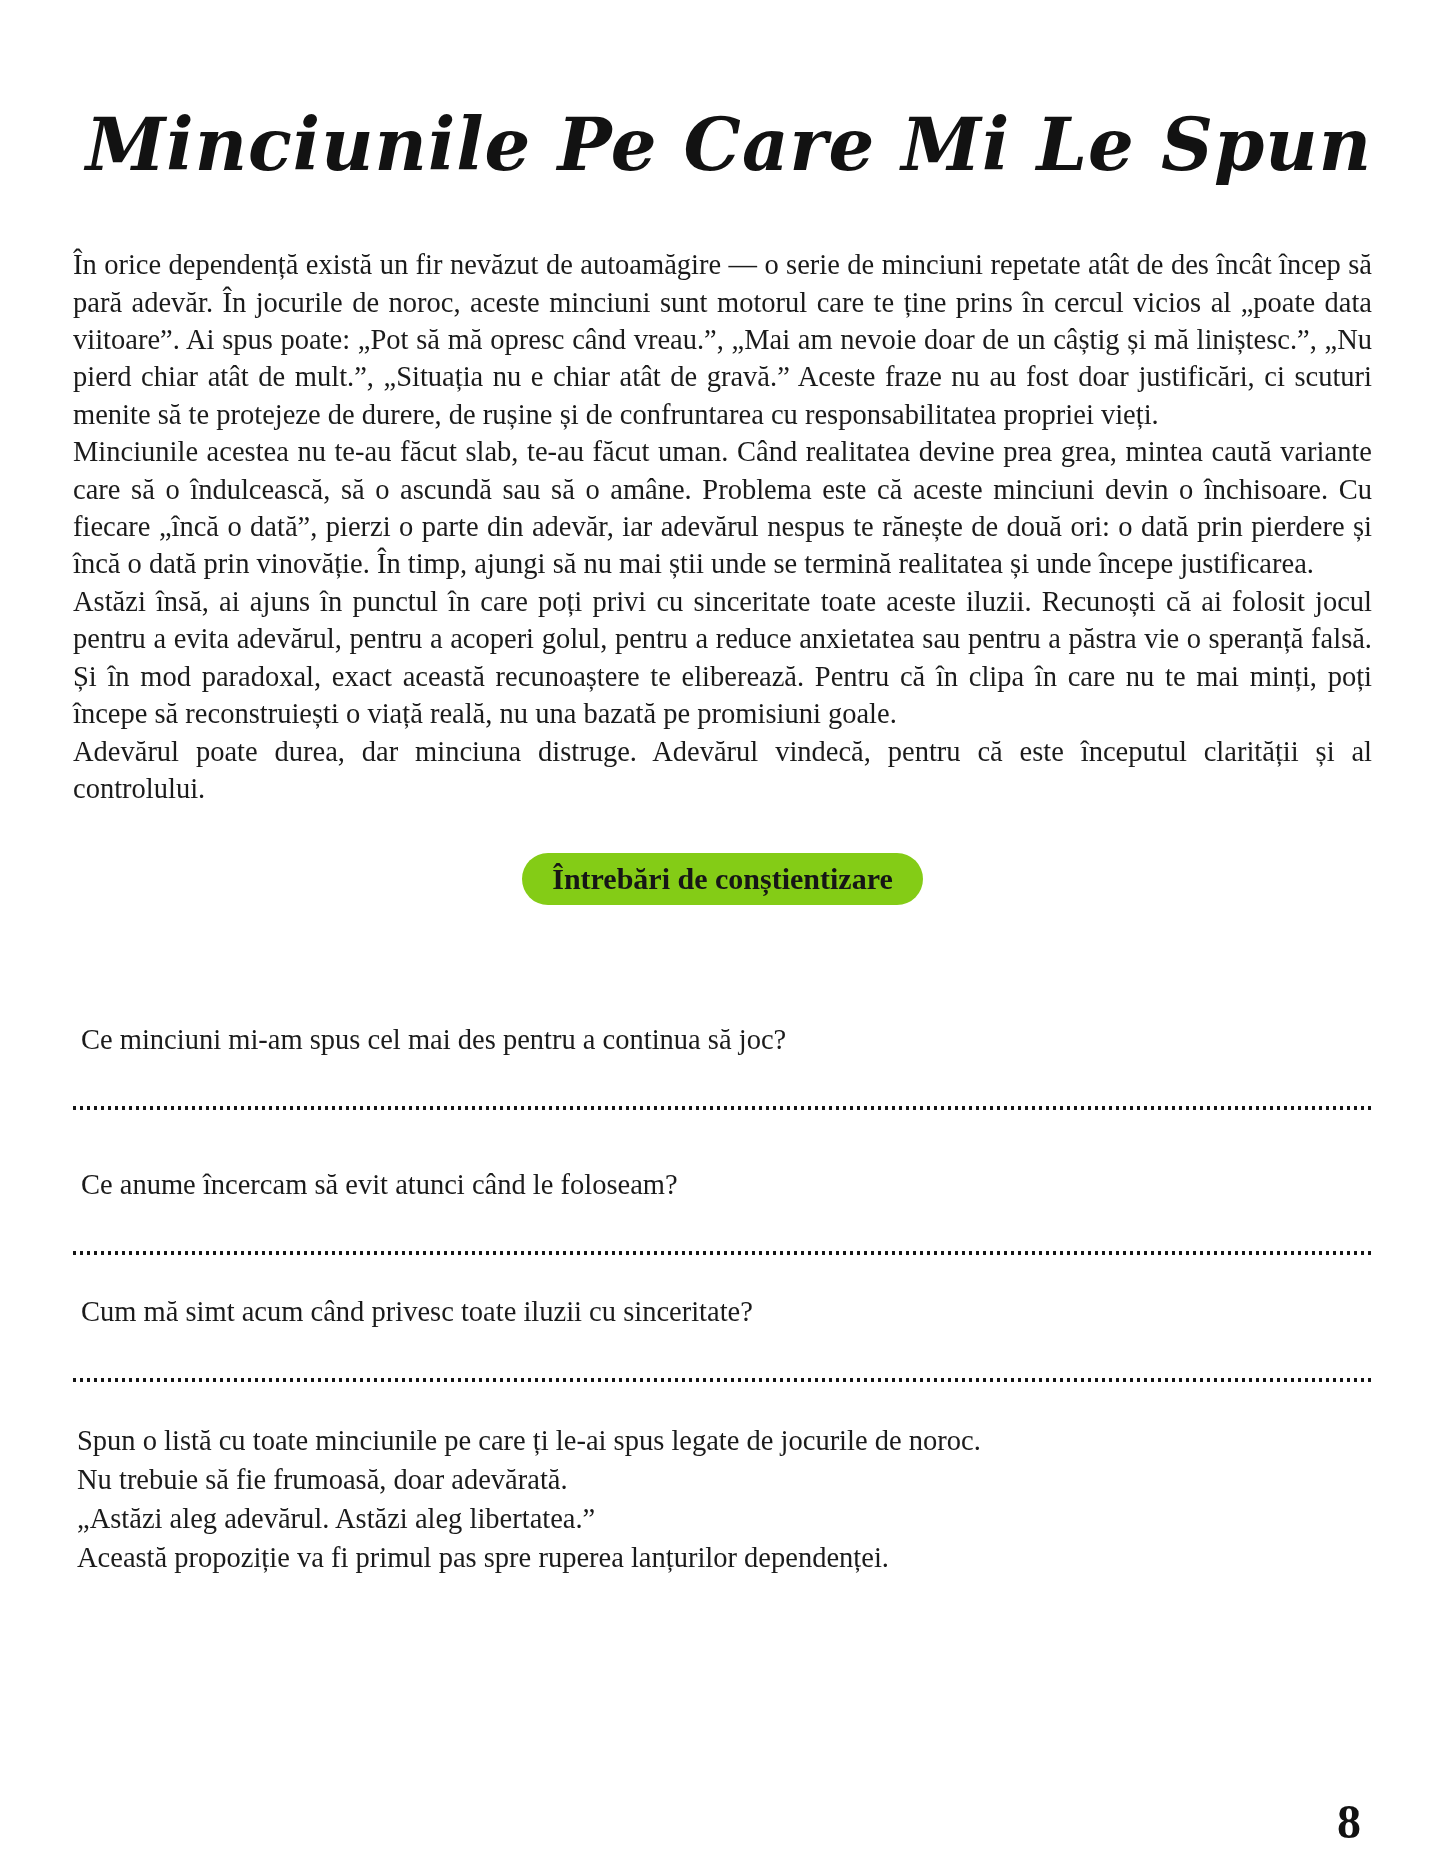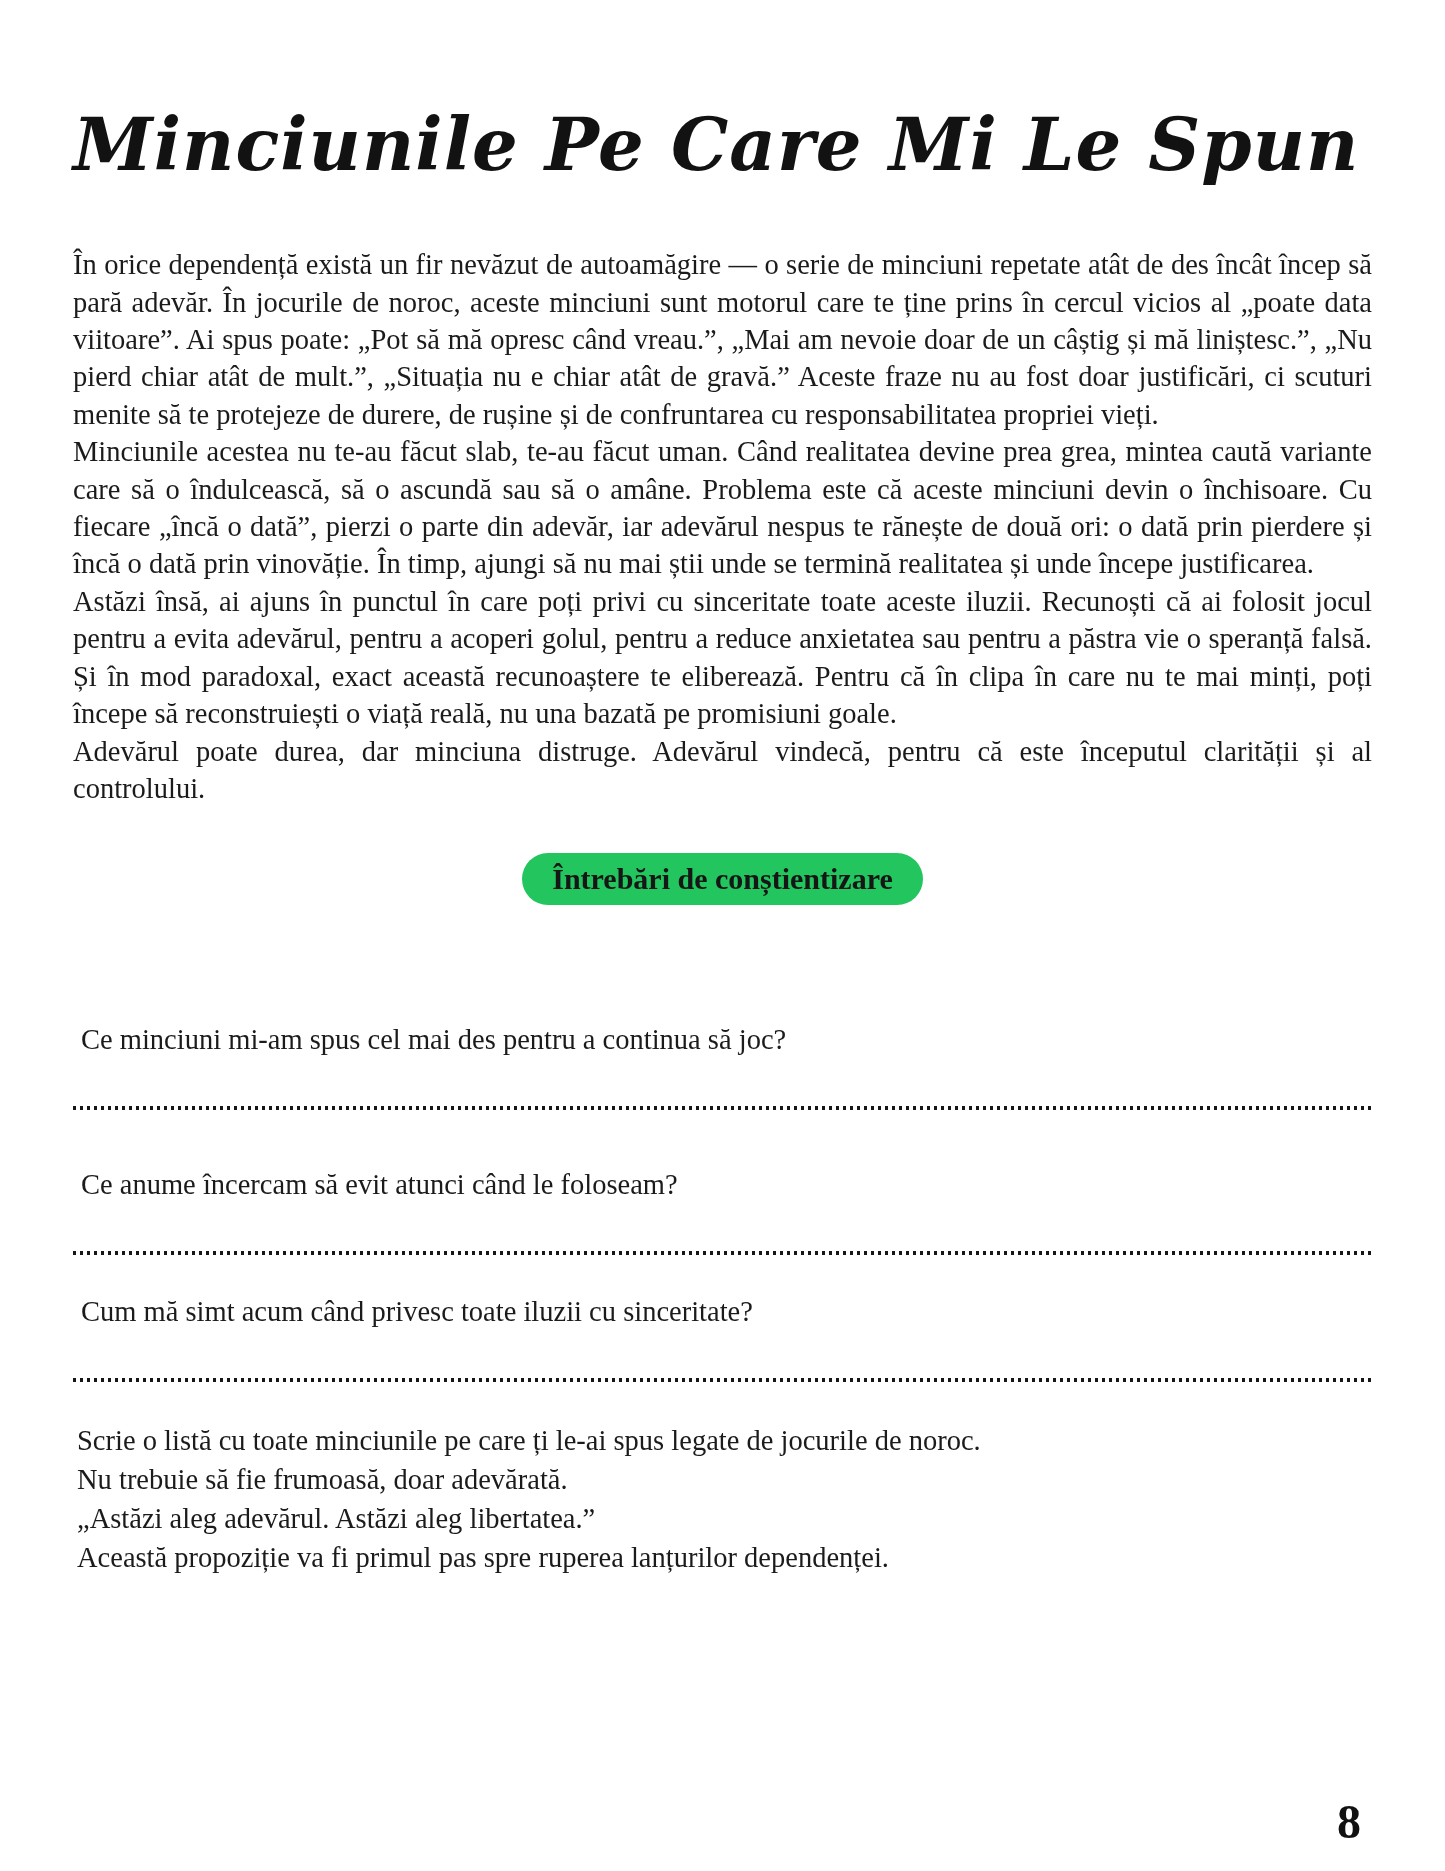--- a/index.html
+++ b/index.html
@@ -14,21 +14,21 @@
     background: #ffffff;
     color: #1b1b1b;
     font-family: "Liberation Serif", serif;
     overflow: hidden;
   }
   .content {
     padding: 0 73px;
   }
   .title {
     padding-top: 52px;
-    text-align: left;
+    text-align: right;
     font-family: "DejaVu Serif", serif;
     font-style: italic;
     font-weight: 700;
     font-size: 72px;
     line-height: 1.25;
     letter-spacing: 1px;
     color: #121212;
     white-space: nowrap;
   }
   .intro {
@@ -41,21 +41,21 @@
     text-align: justify;
     color: #1b1b1b;
   }
   .badge-wrap {
     text-align: center;
   }
   .badge-wrap.first { margin-top: 46px; }
   .badge-wrap.second { margin-top: 48px; }
   .badge {
     display: inline-block;
-    background: #22c55e;
+    background: #84cc16;
     border-radius: 28px;
     padding: 8px 30px;
     font-weight: 700;
     font-size: 30px;
     line-height: 36px;
     color: #161616;
   }
   .question {
     font-size: 28.5px;
     line-height: 38px;
@@ -113,21 +113,21 @@
     <div class="answer-line"></div>
 
     <p class="question q2">Ce anume încercam să evit atunci când le foloseam?</p>
     <div class="answer-line"></div>
 
     <p class="question q3">Cum mă simt acum când privesc toate iluzii cu sinceritate?</p>
     <div class="answer-line"></div>
 
 
     <div class="exercise">
-      <p>Scrie o listă cu toate minciunile pe care ți le-ai spus legate de jocurile de noroc.</p>
+      <p>Spun o listă cu toate minciunile pe care ți le-ai spus legate de jocurile de noroc.</p>
       <p>Nu trebuie să fie frumoasă, doar adevărată.</p>
       <p>„Astăzi aleg adevărul. Astăzi aleg libertatea.”</p>
       <p>Această propoziție va fi primul pas spre ruperea lanțurilor dependenței.</p>
     </div>
 
   </div>
 
   <div class="page-number">8</div>
 </div>
 

